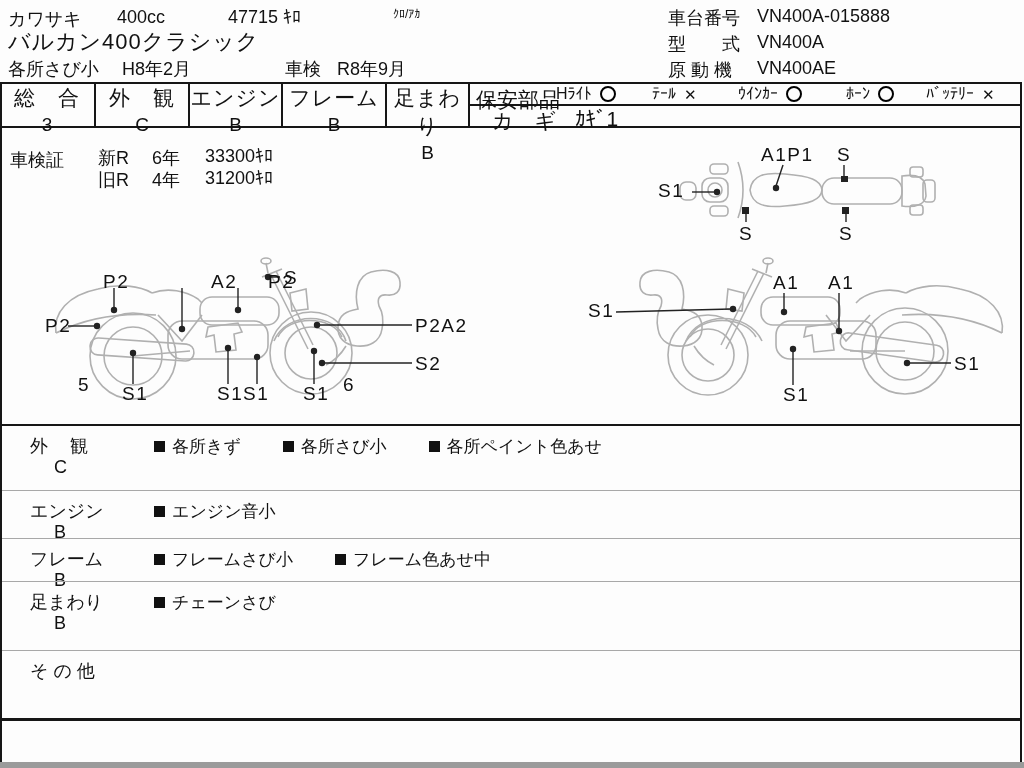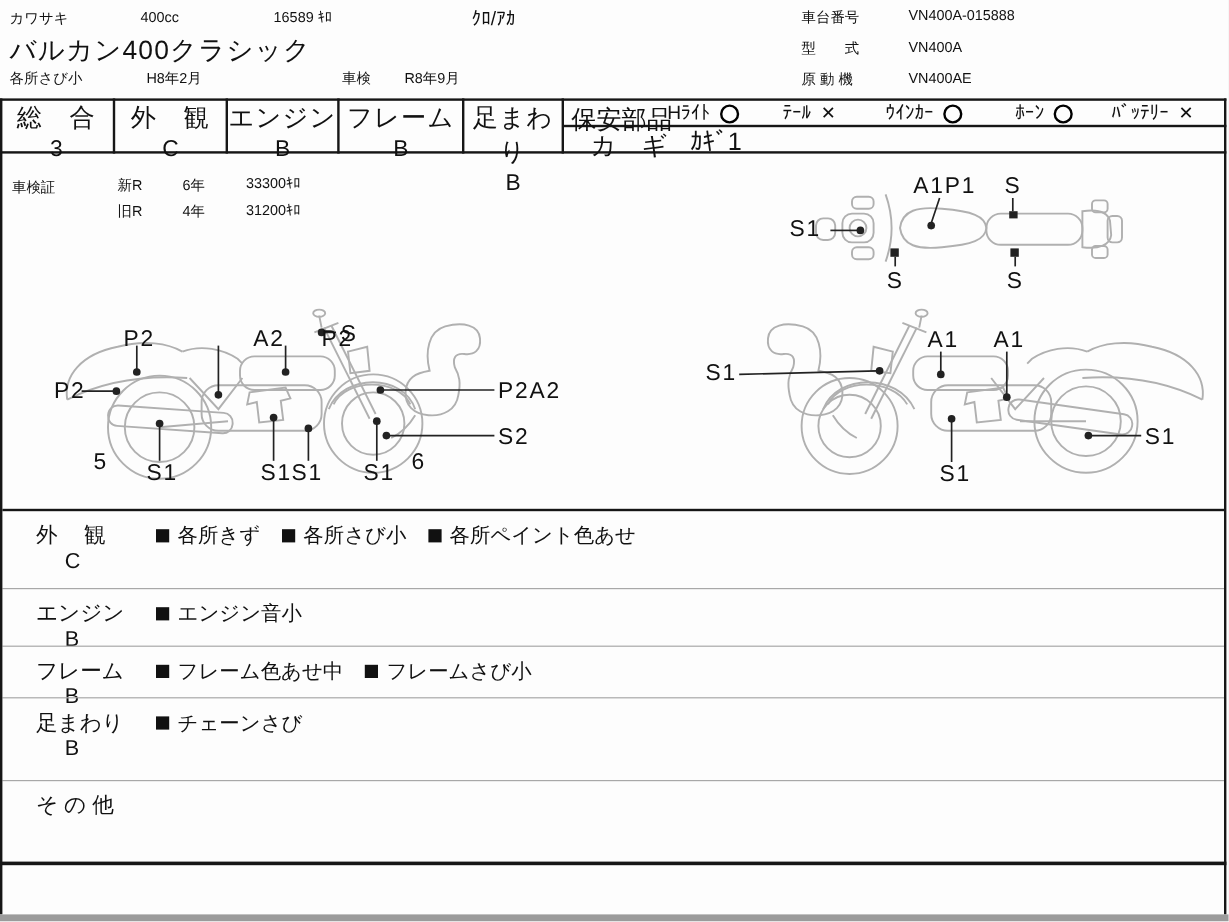--- a/index.html
+++ b/index.html
@@ -1,50 +1,50 @@
 <!DOCTYPE html>
 <html><head>
 <meta charset="utf-8">
 <style>
   html,body{margin:0;padding:0;background:#e8e8e8;}
   .sheet{position:relative;width:1024px;height:768px;background:#fdfdfd;
          font-family:"Liberation Sans","DejaVu Sans",sans-serif;color:#111;overflow:hidden;}
-  .ab{position:absolute;white-space:nowrap;}.fs16{font-size:16px}.fs17{font-size:21px}
-  .fs18{font-size:12px}.fs22{font-size:22px;letter-spacing:1px}
+  .ab{position:absolute;white-space:nowrap;}.fs16{font-size:12px}.fs17{font-size:21px}
+  .fs18{font-size:18px}.fs22{font-size:22px;letter-spacing:1px}
   .hline{position:absolute;background:#161616;}
   .vline{position:absolute;background:#161616;}
   .grade-cell{position:absolute;top:84px;height:42px;text-align:center;}
   .g-label{font-size:21px;letter-spacing:1px;}
   .g-value{font-size:19px;margin-top:2px;}
   .safety-item{display:flex;align-items:center;gap:8px;font-size:16px;}
   .ring{width:12px;height:12px;border:2.5px solid #000;border-radius:50%;display:inline-block;}
   .ng-x{font-weight:700;font-size:15px;line-height:1;}
   .cond-row{position:absolute;left:2px;width:1018px;}
   .row-sep-thick{border-top:2.5px solid #161616;}
   .row-sep-thin{border-top:1px solid #a8a8a8;}
   .cond-label{position:absolute;left:28px;top:8px;font-size:18px;}
   .cond-grade{position:absolute;left:52px;top:31px;font-size:18px;}
   .cond-items{position:absolute;left:128px;top:9px;display:flex;gap:18px;font-size:17px;align-items:center;}
-  .cond-item{display:flex;align-items:center;}
+  .cond-item{display:flex;align-items:center;margin-left:24px;}
   .bullet{display:inline-block;width:11px;height:11px;background:#111;margin-right:7px;flex:none;}
   .bottom-strip{position:absolute;left:0;bottom:0;width:1024px;height:6px;background:#9b9b9b;}
   svg{position:absolute;overflow:visible;}
   svg text{font-family:"Liberation Sans","DejaVu Sans",sans-serif;font-size:19px;fill:#111;letter-spacing:1.5px;}
   .art{stroke:#b0b0b0;fill:none;stroke-width:1.6;}
   .lead{stroke:#222;fill:none;stroke-width:1.4;}
   .dot{fill:#222;stroke:none;}
 </style>
 </head>
 <body>
 
 <div class="sheet">
 
   <span class="ab fs18" style="left:8px;top:7px">カワサキ</span>
   <span class="ab fs18" style="left:117px;top:7px">400cc</span>
-  <span class="ab fs18" style="left:228px;top:7px">16589 ｷﾛ</span>
+  <span class="ab fs18" style="left:228px;top:7px">47715 ｷﾛ</span>
   <span class="ab fs16" style="left:393px;top:7px">ｸﾛ/ｱｶ</span>
   <span class="ab fs22" style="left:8px;top:27px">バルカン400クラシック</span>
   <span class="ab fs18" style="left:8px;top:57px">各所さび小</span>
   <span class="ab fs18" style="left:122px;top:57px">H8年2月</span>
   <span class="ab fs18" style="left:285px;top:57px">車検</span>
   <span class="ab fs18" style="left:337px;top:57px">R8年9月</span>
 
   <span class="ab fs18" style="left:668px;top:6px">車台番号</span>
   <span class="ab fs18" style="left:757px;top:6px">VN400A-015888</span>
   <span class="ab fs18" style="left:668px;top:32px">型　　式</span>
@@ -291,25 +291,25 @@
         </span>
     </div>
   </div>
 
   <div class="cond-row row-sep-thin" style="top:538px;height:43px">
     <span class="cond-label">フレーム</span>
     <span class="cond-grade">B</span>
     <div class="cond-items">
       <span class="cond-item">
           <span class="bullet"></span>
+          <span>フレームさび小</span>
+        </span>
+      <span class="cond-item">
+          <span class="bullet"></span>
           <span>フレーム色あせ中</span>
-        </span>
-      <span class="cond-item">
-          <span class="bullet"></span>
-          <span>フレームさび小</span>
         </span>
     </div>
   </div>
 
   <div class="cond-row row-sep-thin" style="top:581px;height:69px">
     <span class="cond-label">足まわり</span>
     <span class="cond-grade">B</span>
     <div class="cond-items">
       <span class="cond-item">
           <span class="bullet"></span>

